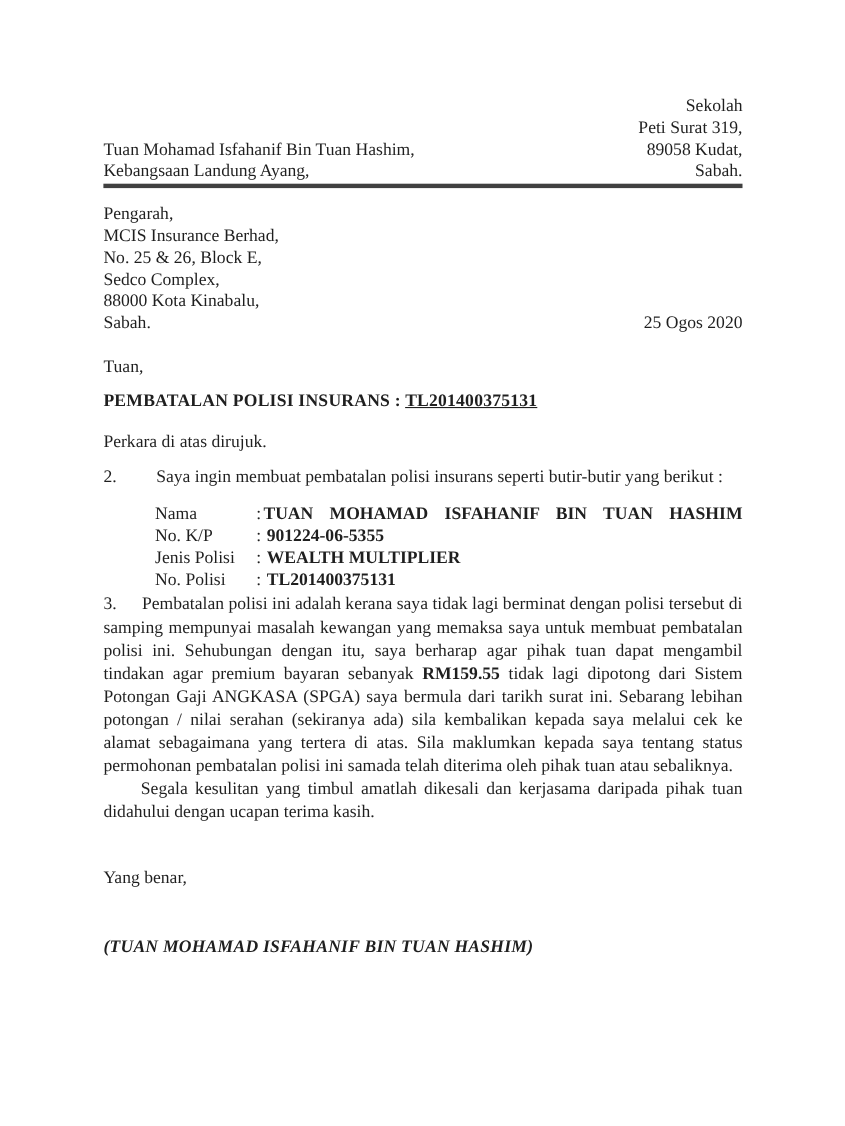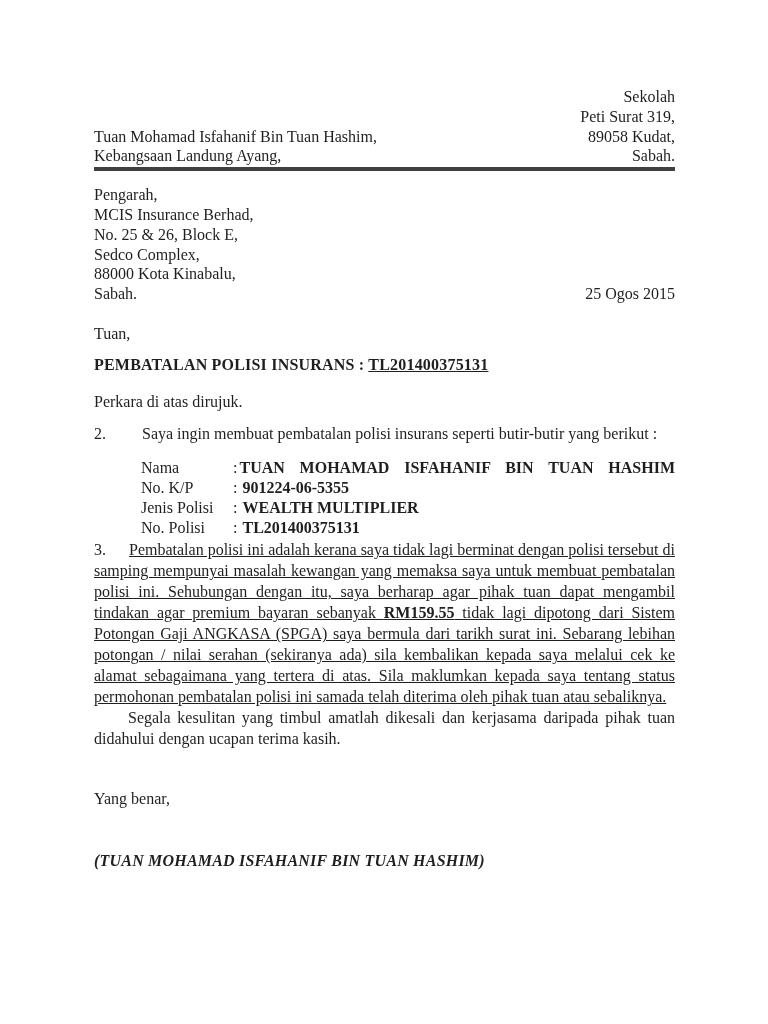--- a/index.html
+++ b/index.html
@@ -74,21 +74,20 @@
     flex: 1;
     margin-left: 2px;
     text-align: justify;
     text-align-last: justify;
   }
 
   .para-3 {
     margin-top: 2px;
     line-height: 21px;
     text-align: justify;
-    text-decoration: underline;
   }
   .bold { font-weight: bold; }
 
   .closing-para {
     margin-top: 0px;
     line-height: 21px;
     text-align: justify;
     text-indent: 34px;
   }
 
@@ -121,21 +120,21 @@
     </div>
 
     <div class="recipient-block">
       <div>Pengarah,</div>
       <div>MCIS Insurance Berhad,</div>
       <div>No. 25 &amp; 26, Block E,</div>
       <div>Sedco Complex,</div>
       <div>88000 Kota Kinabalu,</div>
       <div class="recipient-last-row">
         <span>Sabah.</span>
-        <span>25 Ogos 2015</span>
+        <span>25 Ogos 2020</span>
       </div>
     </div>
 
     <div class="salutation">Tuan,</div>
 
     <div class="subject-line">
       <span>PEMBATALAN POLISI INSURANS : </span><span class="policy-underline">TL201400375131</span>
     </div>
 
     <div class="intro-line">Perkara di atas dirujuk.</div>

